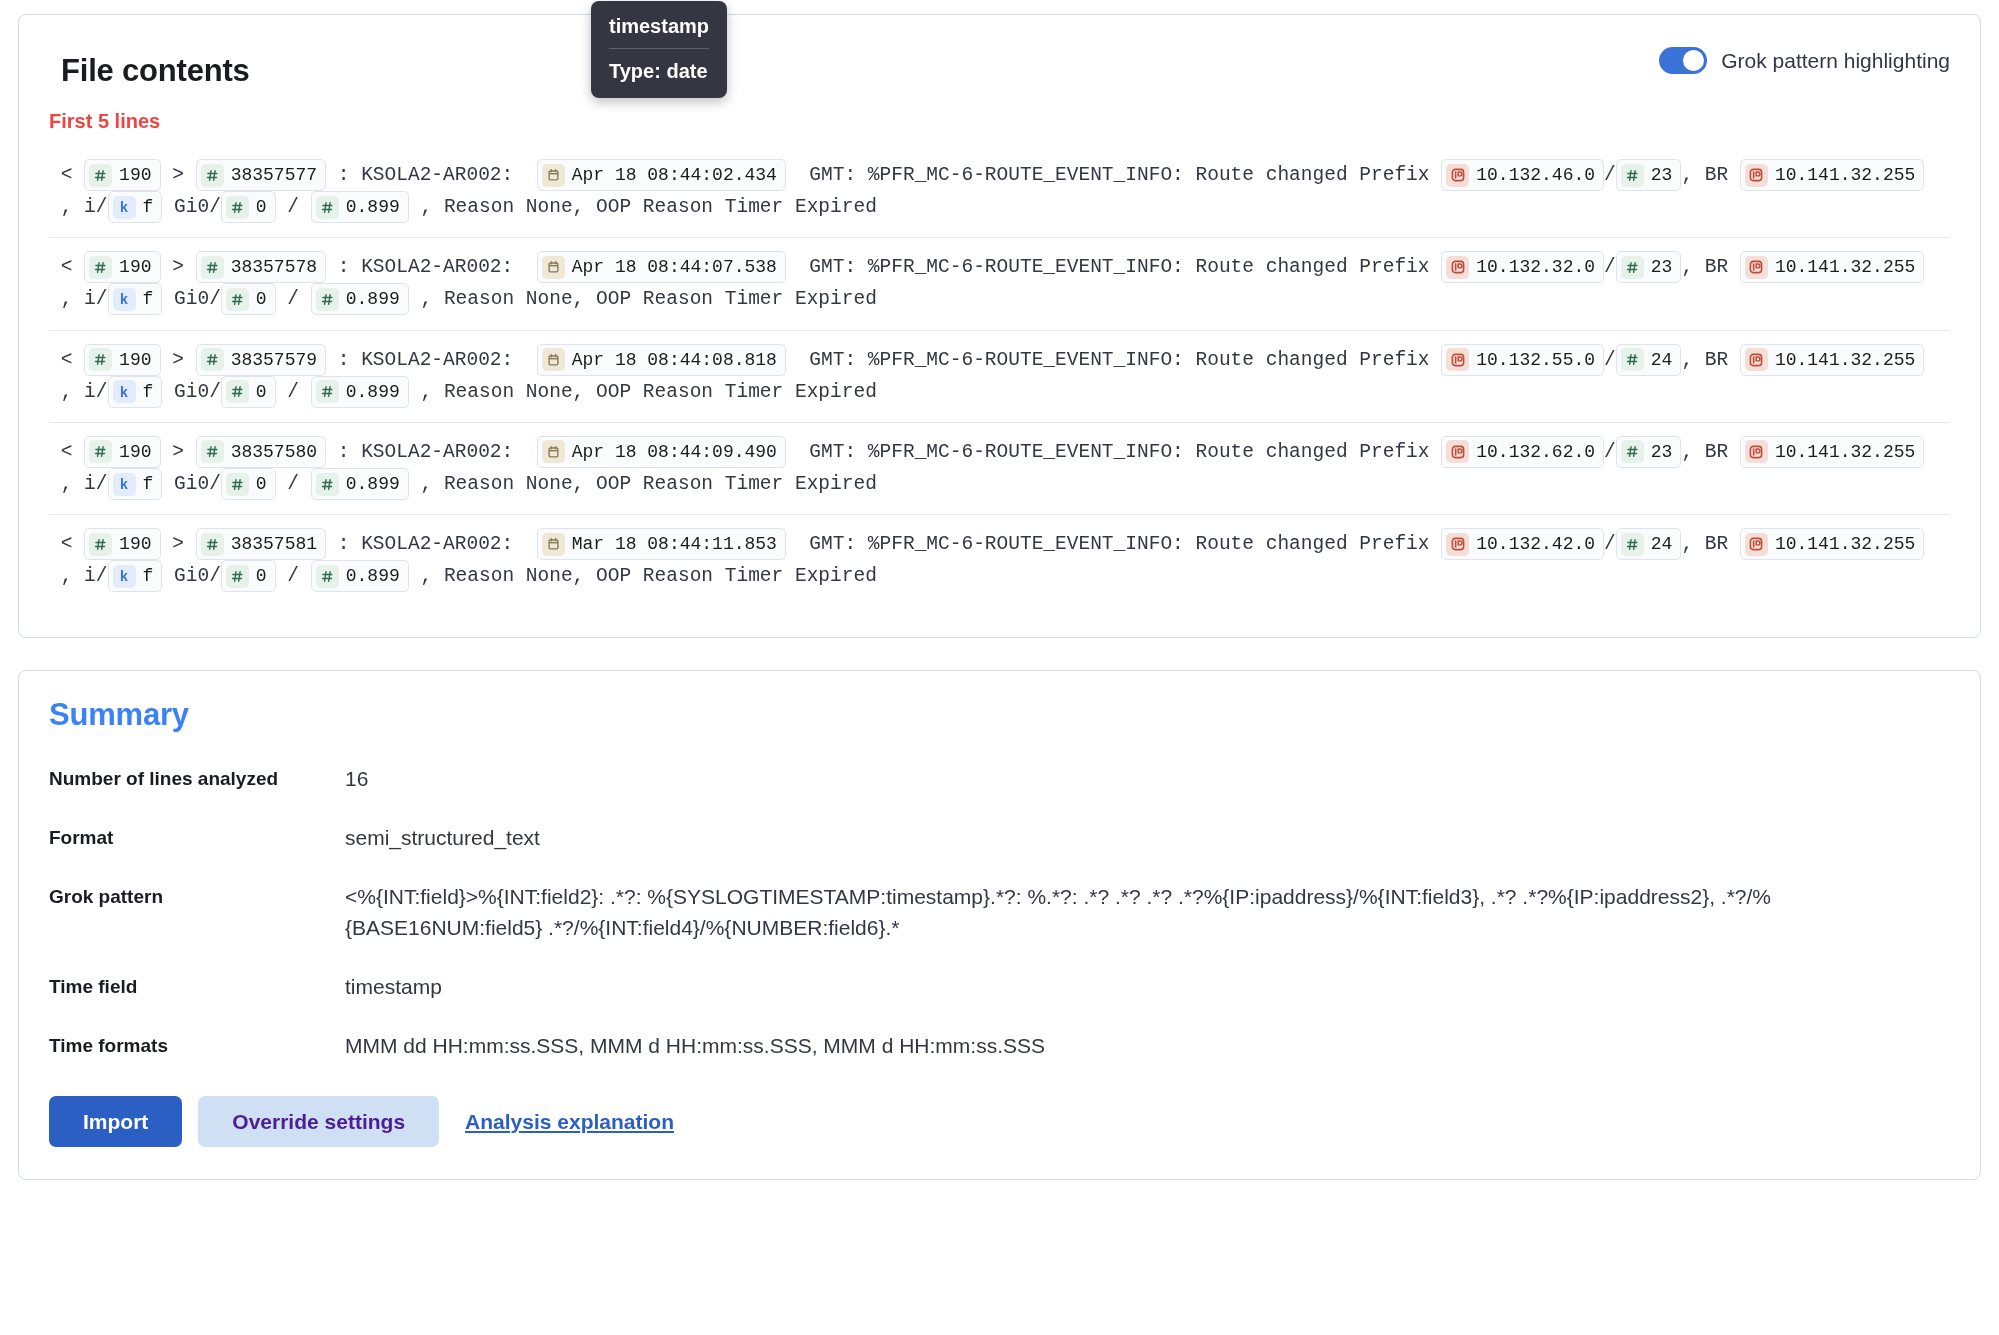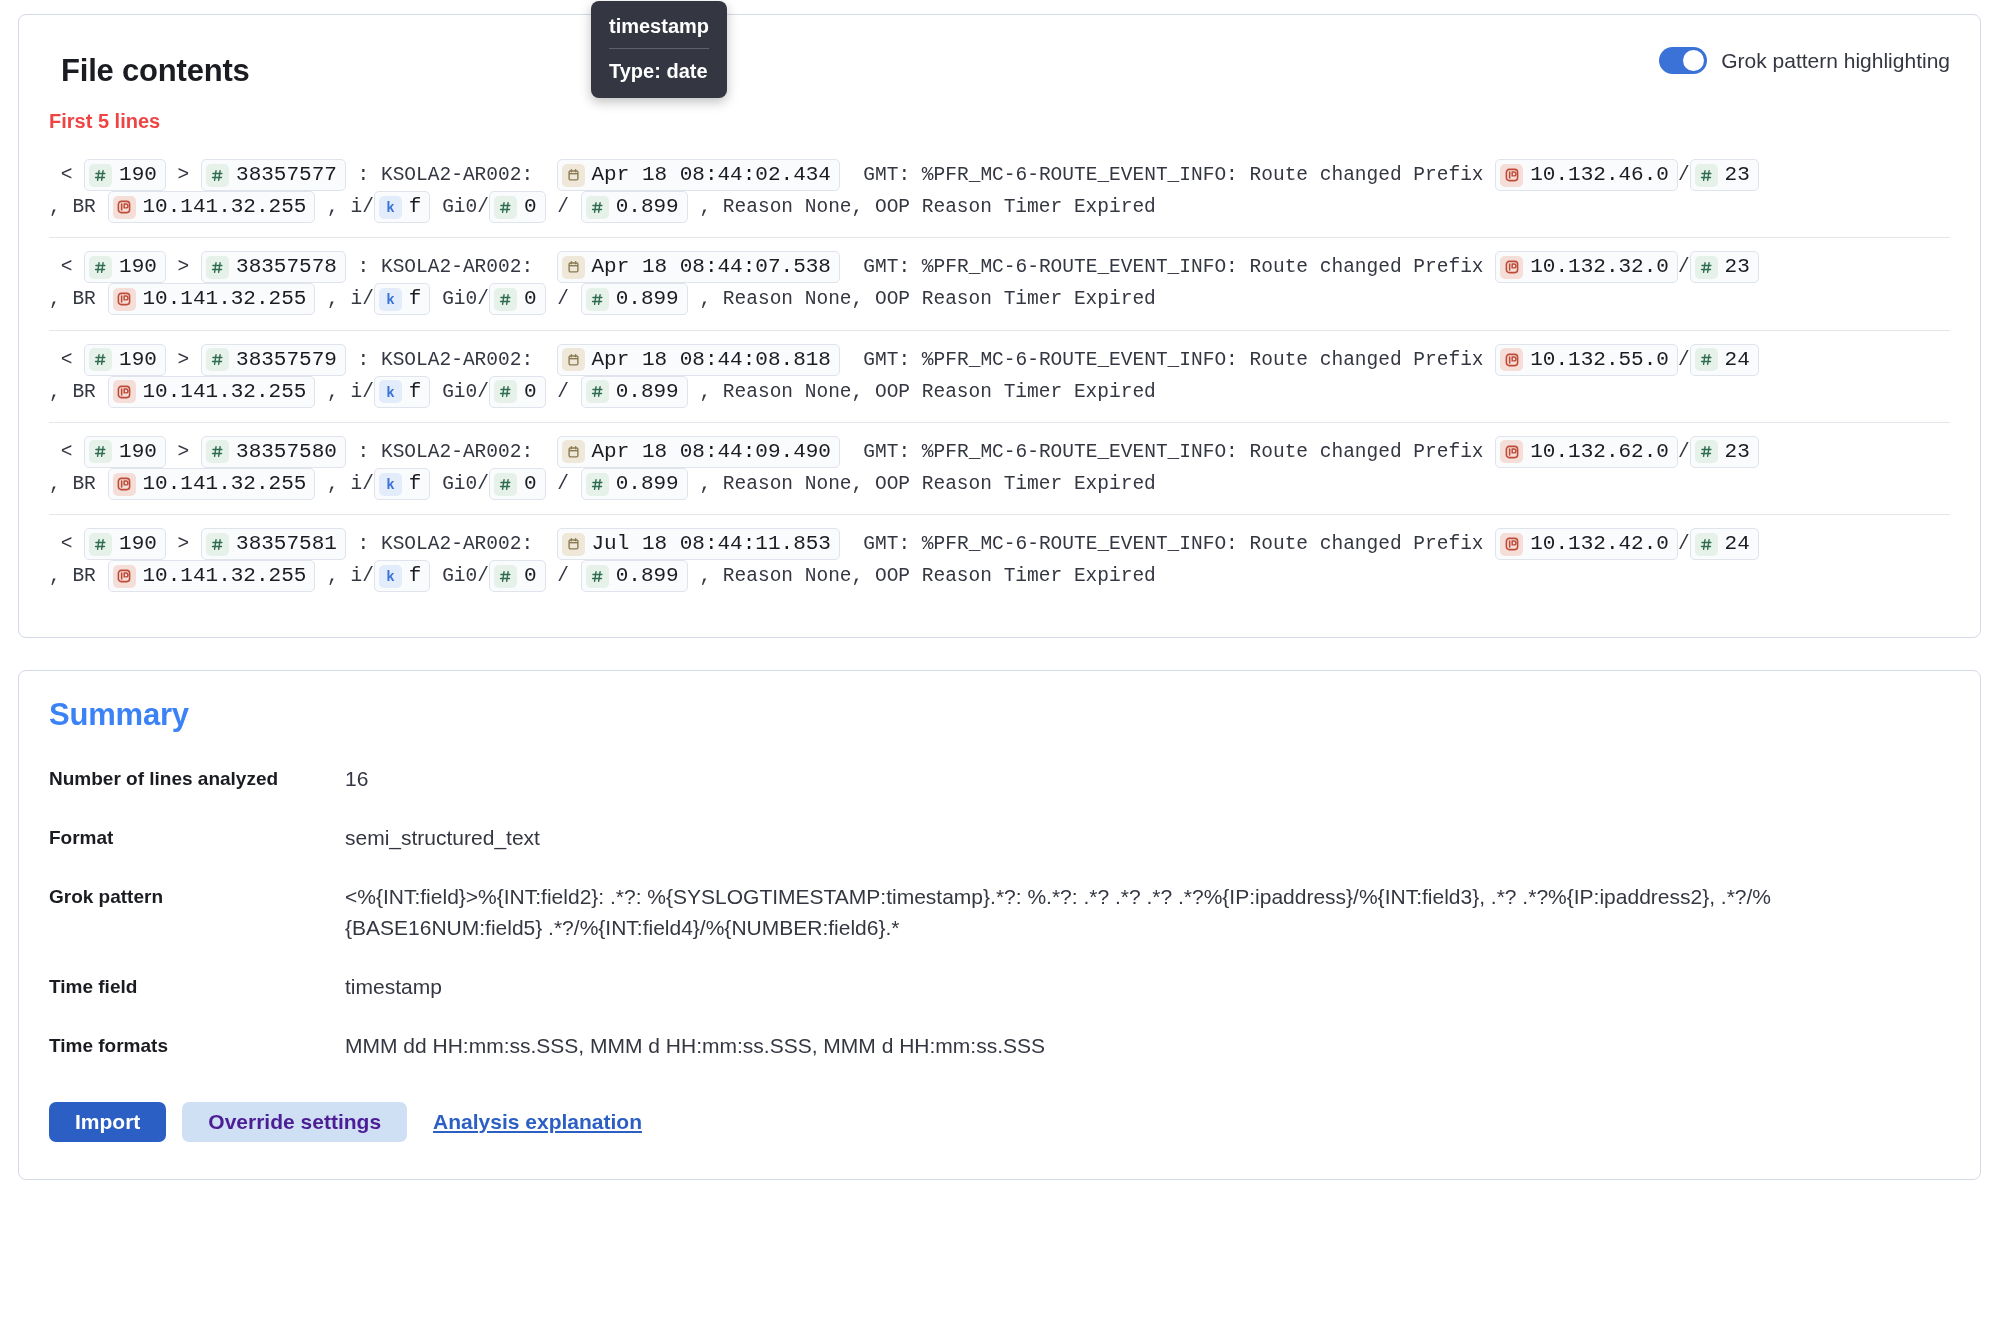--- a/index.html
+++ b/index.html
@@ -124,21 +124,21 @@
     align-items: center;
     gap: 7px;
     border: 1px solid #dfe3ec;
     border-radius: 5px;
     background: #fafbfd;
     padding: 2px 8px 2px 4px;
     vertical-align: middle;
     line-height: 26px;
     white-space: pre;
   }
-  .chip .chip-text { font-family: "Liberation Mono", monospace; font-size: 21px; color: #1a1c21; }
+  .chip .chip-text { font-family: "Liberation Mono", monospace; font-size: 18px; color: #1a1c21; }
 
   .ico {
     display: inline-flex;
     align-items: center;
     justify-content: center;
     width: 23px; height: 23px;
     border-radius: 5px;
     font-family: "Liberation Sans", sans-serif;
     font-size: 15px;
     font-weight: 700;
@@ -180,22 +180,22 @@
 
   
   .btn-row { display: flex; align-items: center; gap: 16px; }
   .btn {
     border: none;
     border-radius: 7px;
     font-family: "Liberation Sans", sans-serif;
     font-size: 21px;
     font-weight: 700;
     cursor: pointer;
-    padding: 0 26px;
-    height: 40px;
+    padding: 0 34px;
+    height: 51px;
     display: inline-flex;
     align-items: center;
     justify-content: center;
   }
   .btn-primary { background: #2c5fc4; color: #ffffff; }
   .btn-secondary { background: #cfe0f5; color: #4c1d95; }
   .btn-link {
     background: transparent;
     color: #2c5fc4;
     padding: 0 10px;
@@ -448,21 +448,21 @@
                     <line x1="6.2" y1="2" x2="4.4" y2="14"></line>
                     <line x1="11.2" y1="2" x2="9.4" y2="14"></line>
                     <line x1="2.4" y1="5.6" x2="13.4" y2="5.6"></line>
                     <line x1="1.9" y1="10.4" x2="12.9" y2="10.4"></line>
                   </g>
                 </svg></span><span class="chip-text">38357581</span></span><span class="tok"> : KSOLA2-AR002:  </span><span class="chip"><span class="ico ico-date"><svg width="13" height="14" viewBox="0 0 16 16">
                   <rect x="2.6" y="3" width="10.8" height="11" rx="1.6" fill="none" stroke="#8a7a52" stroke-width="1.7"></rect>
                   <line x1="2.6" y1="6.4" x2="13.4" y2="6.4" stroke="#8a7a52" stroke-width="1.7"></line>
                   <line x1="5.4" y1="1.4" x2="5.4" y2="4" stroke="#8a7a52" stroke-width="1.7" stroke-linecap="round"></line>
                   <line x1="10.6" y1="1.4" x2="10.6" y2="4" stroke="#8a7a52" stroke-width="1.7" stroke-linecap="round"></line>
-                </svg></span><span class="chip-text">Jul 18 08:44:11.853</span></span><span class="tok">  GMT: %PFR_MC-6-ROUTE_EVENT_INFO: Route changed Prefix </span><span class="chip"><span class="ico ico-ip"><svg width="14" height="14" viewBox="0 0 16 16">
+                </svg></span><span class="chip-text">Mar 18 08:44:11.853</span></span><span class="tok">  GMT: %PFR_MC-6-ROUTE_EVENT_INFO: Route changed Prefix </span><span class="chip"><span class="ico ico-ip"><svg width="14" height="14" viewBox="0 0 16 16">
                   <rect x="1.6" y="1.6" width="12.8" height="12.8" rx="3.2" fill="none" stroke="#bd4b38" stroke-width="1.8"></rect>
                   <line x1="5.3" y1="4.6" x2="5.3" y2="11.4" stroke="#bd4b38" stroke-width="1.8" stroke-linecap="round"></line>
                   <path d="M8.2 4.6h2.1a2.2 2.2 0 0 1 0 4.4H8.2V4.6z" fill="none" stroke="#bd4b38" stroke-width="1.7" stroke-linejoin="round"></path>
                 </svg></span><span class="chip-text">10.132.42.0</span></span><span class="tok">/</span><span class="chip"><span class="ico ico-num"><svg width="13" height="13" viewBox="0 0 16 16">
                   <g stroke="#2f6b4f" stroke-width="1.7" stroke-linecap="round">
                     <line x1="6.2" y1="2" x2="4.4" y2="14"></line>
                     <line x1="11.2" y1="2" x2="9.4" y2="14"></line>
                     <line x1="2.4" y1="5.6" x2="13.4" y2="5.6"></line>
                     <line x1="1.9" y1="10.4" x2="12.9" y2="10.4"></line>
                   </g>

